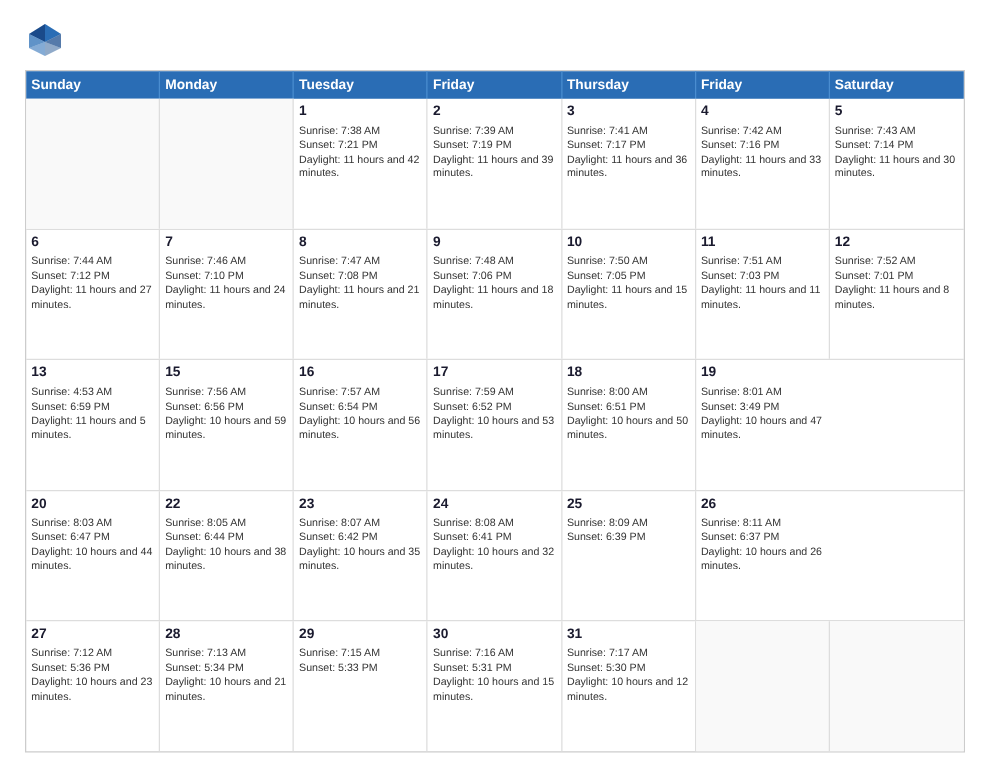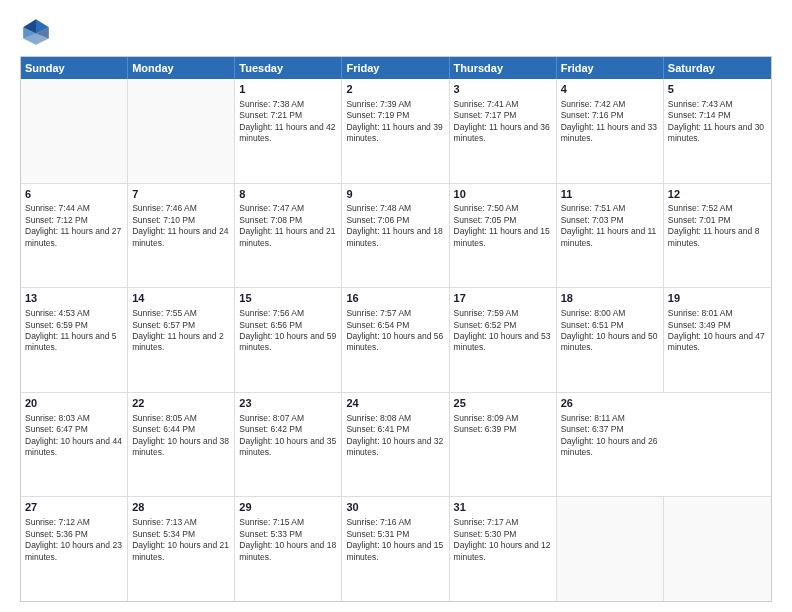--- a/index.html
+++ b/index.html
@@ -221,26 +221,20 @@
           </div>
         </div>
         <div class="cal-week">
           <div class="cal-cell">
             <span class="day-num">13</span>
             <div>Sunrise: 4:53 AM</div>
             <div>Sunset: 6:59 PM</div>
             <div>Daylight: 11 hours and 5 minutes.</div>
           </div>
           <div class="cal-cell">
-            <span class="day-num">14</span>
-            <div>Sunrise: 7:55 AM</div>
-            <div>Sunset: 6:57 PM</div>
-            <div>Daylight: 11 hours and 2 minutes.</div>
-          </div>
-          <div class="cal-cell">
             <span class="day-num">15</span>
             <div>Sunrise: 7:56 AM</div>
             <div>Sunset: 6:56 PM</div>
             <div>Daylight: 10 hours and 59 minutes.</div>
           </div>
           <div class="cal-cell">
             <span class="day-num">16</span>
             <div>Sunrise: 7:57 AM</div>
             <div>Sunset: 6:54 PM</div>
             <div>Daylight: 10 hours and 56 minutes.</div>
@@ -311,21 +305,20 @@
           <div class="cal-cell">
             <span class="day-num">28</span>
             <div>Sunrise: 7:13 AM</div>
             <div>Sunset: 5:34 PM</div>
             <div>Daylight: 10 hours and 21 minutes.</div>
           </div>
           <div class="cal-cell">
             <span class="day-num">29</span>
             <div>Sunrise: 7:15 AM</div>
             <div>Sunset: 5:33 PM</div>
-            <div>Daylight: 10 hours and 18 minutes.</div>
           </div>
           <div class="cal-cell">
             <span class="day-num">30</span>
             <div>Sunrise: 7:16 AM</div>
             <div>Sunset: 5:31 PM</div>
             <div>Daylight: 10 hours and 15 minutes.</div>
           </div>
           <div class="cal-cell">
             <span class="day-num">31</span>
             <div>Sunrise: 7:17 AM</div>

